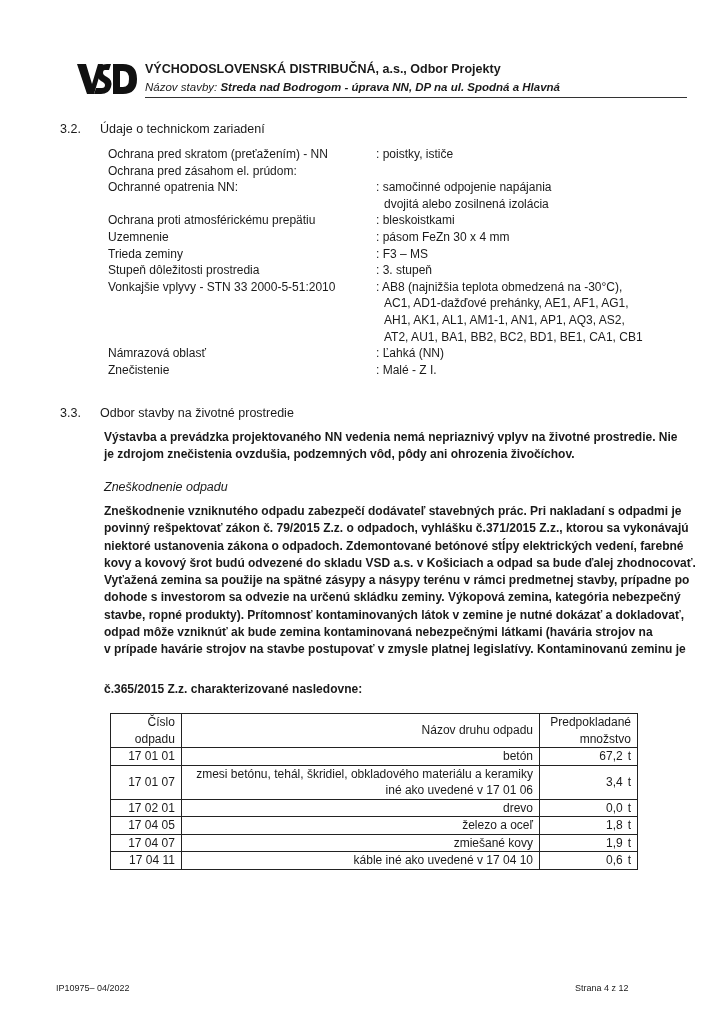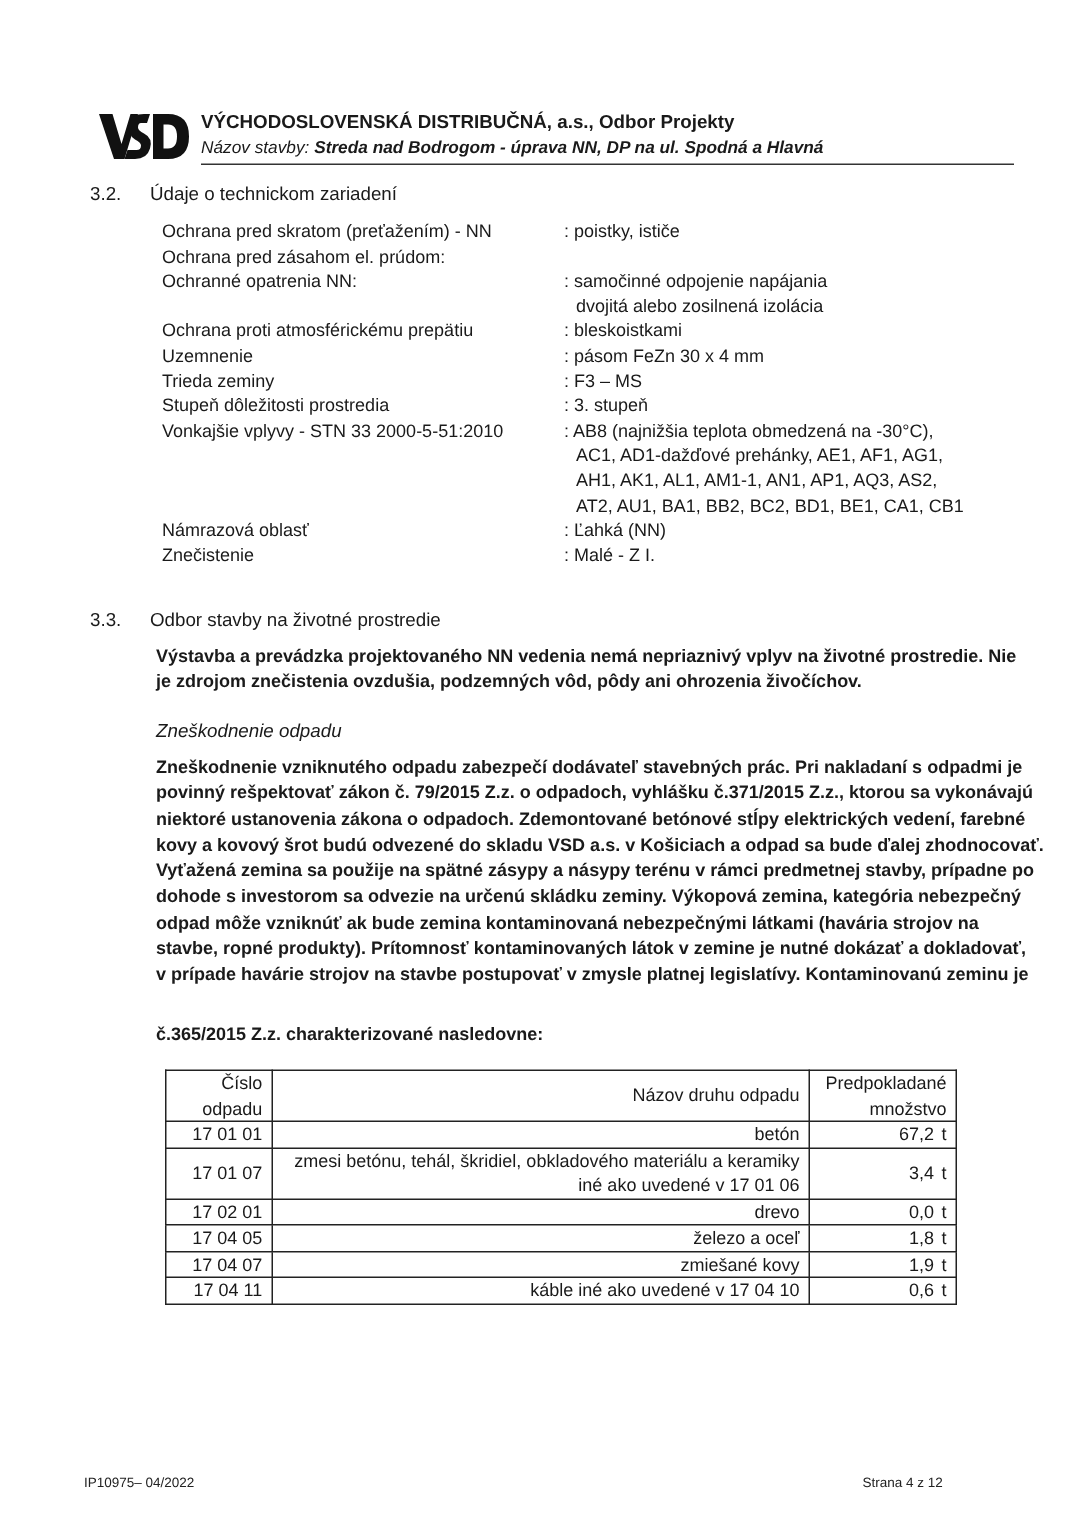--- a/index.html
+++ b/index.html
@@ -3,21 +3,21 @@
 <meta charset="utf-8">
 <style>
   html, body { margin: 0; padding: 0; background: #ffffff; }
   body {
     width: 724px; height: 1024px; position: relative; overflow: hidden;
     font-family: "Liberation Sans", sans-serif; color: #1a1a1a;
   }
   .page { position: absolute; left: 0; top: 0; width: 724px; height: 1024px; }
 
   
-  .header { position: absolute; left: 66px; top: 58px; width: 546px; height: 42px; margin-top: 12px; }
+  .header { position: absolute; left: 77px; top: 58px; width: 546px; height: 42px; }
   .logo { position: absolute; left: 0; top: 4px; width: 60px; height: 34px; }
   .company { position: absolute; left: 68px; top: 4px; font-size: 12.5px; font-weight: bold; letter-spacing: 0; white-space: nowrap; }
   .project { position: absolute; left: 68px; top: 23px; font-size: 11.5px; font-style: italic; white-space: nowrap; }
   .project b { font-weight: bold; }
   .header-rule { position: absolute; left: 68px; top: 39px; width: 542px; height: 0; border-top: 1px solid #333; }
 
   .sec-title { position: absolute; font-size: 12.5px; white-space: nowrap; }
   .sec-num { display: inline-block; width: 40px; }
 
   .spec { position: absolute; left: 108px; top: 146px; width: 540px; font-size: 12px; }
@@ -143,22 +143,22 @@
 
   <div class="sub-title">Zneškodnenie odpadu</div>
 
   <div class="para" style="left:104px; top:503px; width:536px;">
     <span class="ln">Zneškodnenie vzniknutého odpadu zabezpečí dodávateľ stavebných prác. Pri nakladaní s odpadmi je</span>
     <span class="ln">povinný rešpektovať zákon č. 79/2015 Z.z. o odpadoch, vyhlášku č.371/2015 Z.z., ktorou sa vykonávajú</span>
     <span class="ln">niektoré ustanovenia zákona o odpadoch. Zdemontované betónové stĺpy elektrických vedení, farebné</span>
     <span class="ln">kovy a kovový šrot budú odvezené do skladu VSD a.s. v Košiciach a odpad sa bude ďalej zhodnocovať.</span>
     <span class="ln">Vyťažená zemina sa použije na spätné zásypy a násypy terénu v rámci predmetnej stavby, prípadne po</span>
     <span class="ln">dohode s investorom sa odvezie na určenú skládku zeminy. Výkopová zemina, kategória nebezpečný</span>
+    <span class="ln">stavbe, ropné produkty). Prítomnosť kontaminovaných látok v zemine je nutné dokázať a dokladovať,</span>
     <span class="ln">odpad môže vzniknúť ak bude zemina  kontaminovaná nebezpečnými látkami (havária strojov na</span>
-    <span class="ln">stavbe, ropné produkty). Prítomnosť kontaminovaných látok v zemine je nutné dokázať a dokladovať,</span>
     <span class="ln">v prípade havárie strojov na stavbe postupovať v zmysle platnej legislatívy. Kontaminovanú zeminu je</span>
   </div>
 
   <div class="para" style="left:104px; top:681px; width:536px;">
     <span class="ln">č.365/2015 Z.z. charakterizované nasledovne:</span>
   </div>
 
   <table class="waste">
     <tbody>
         <tr>

